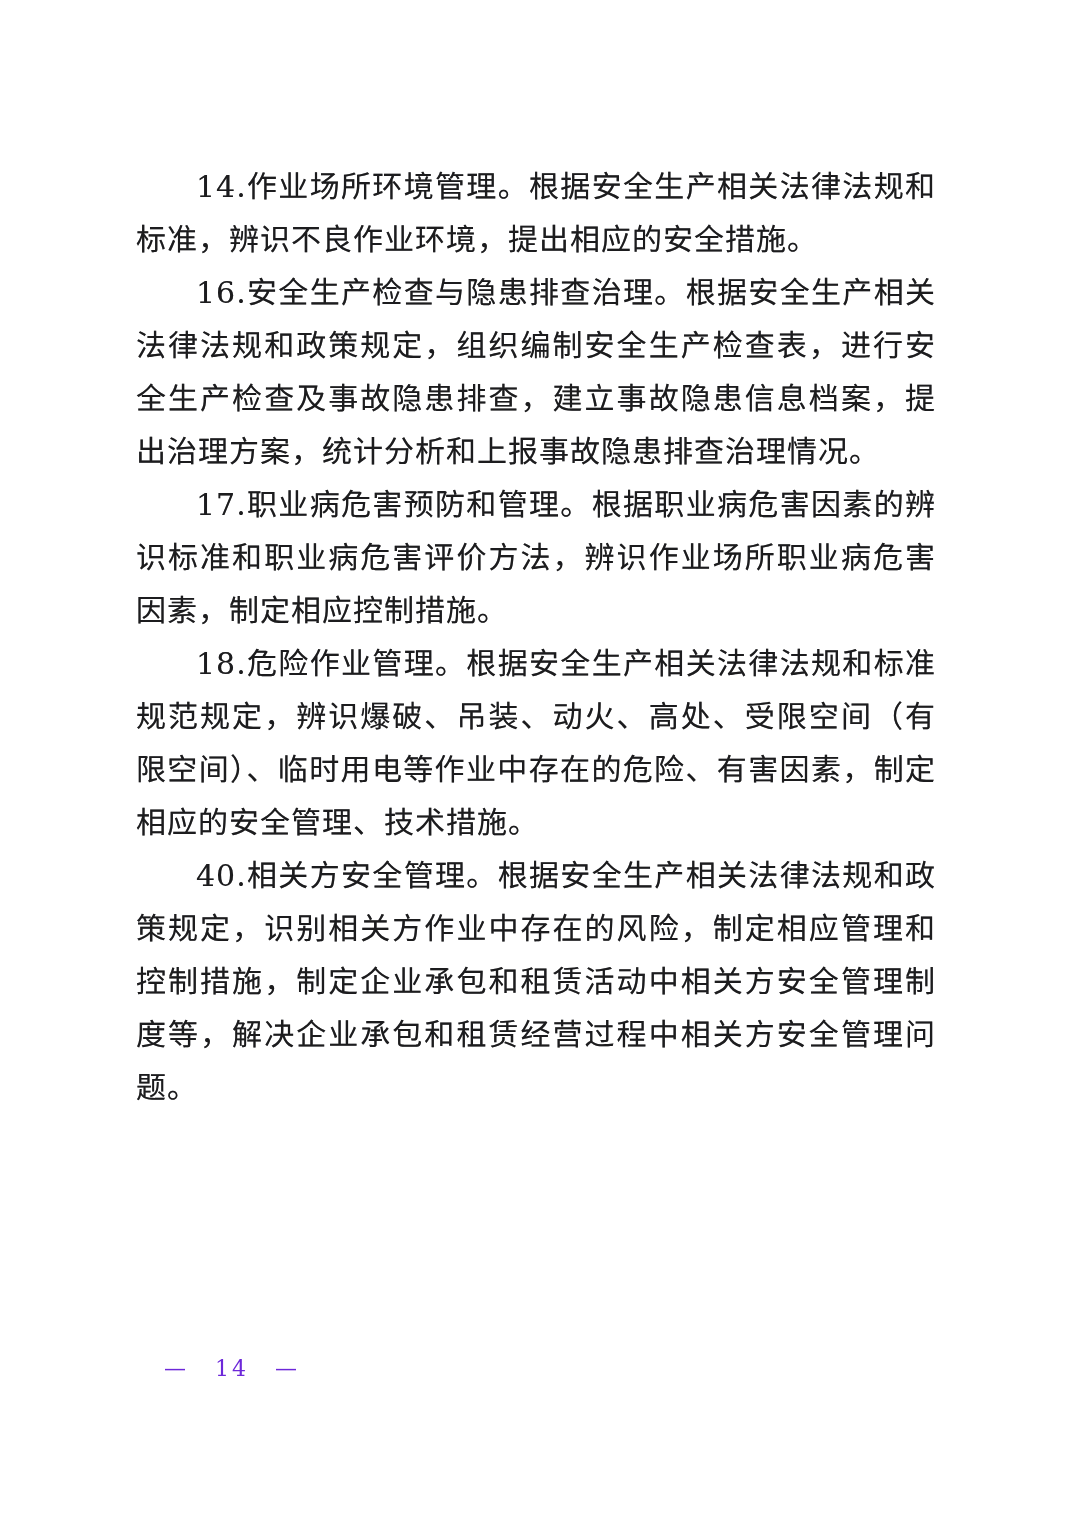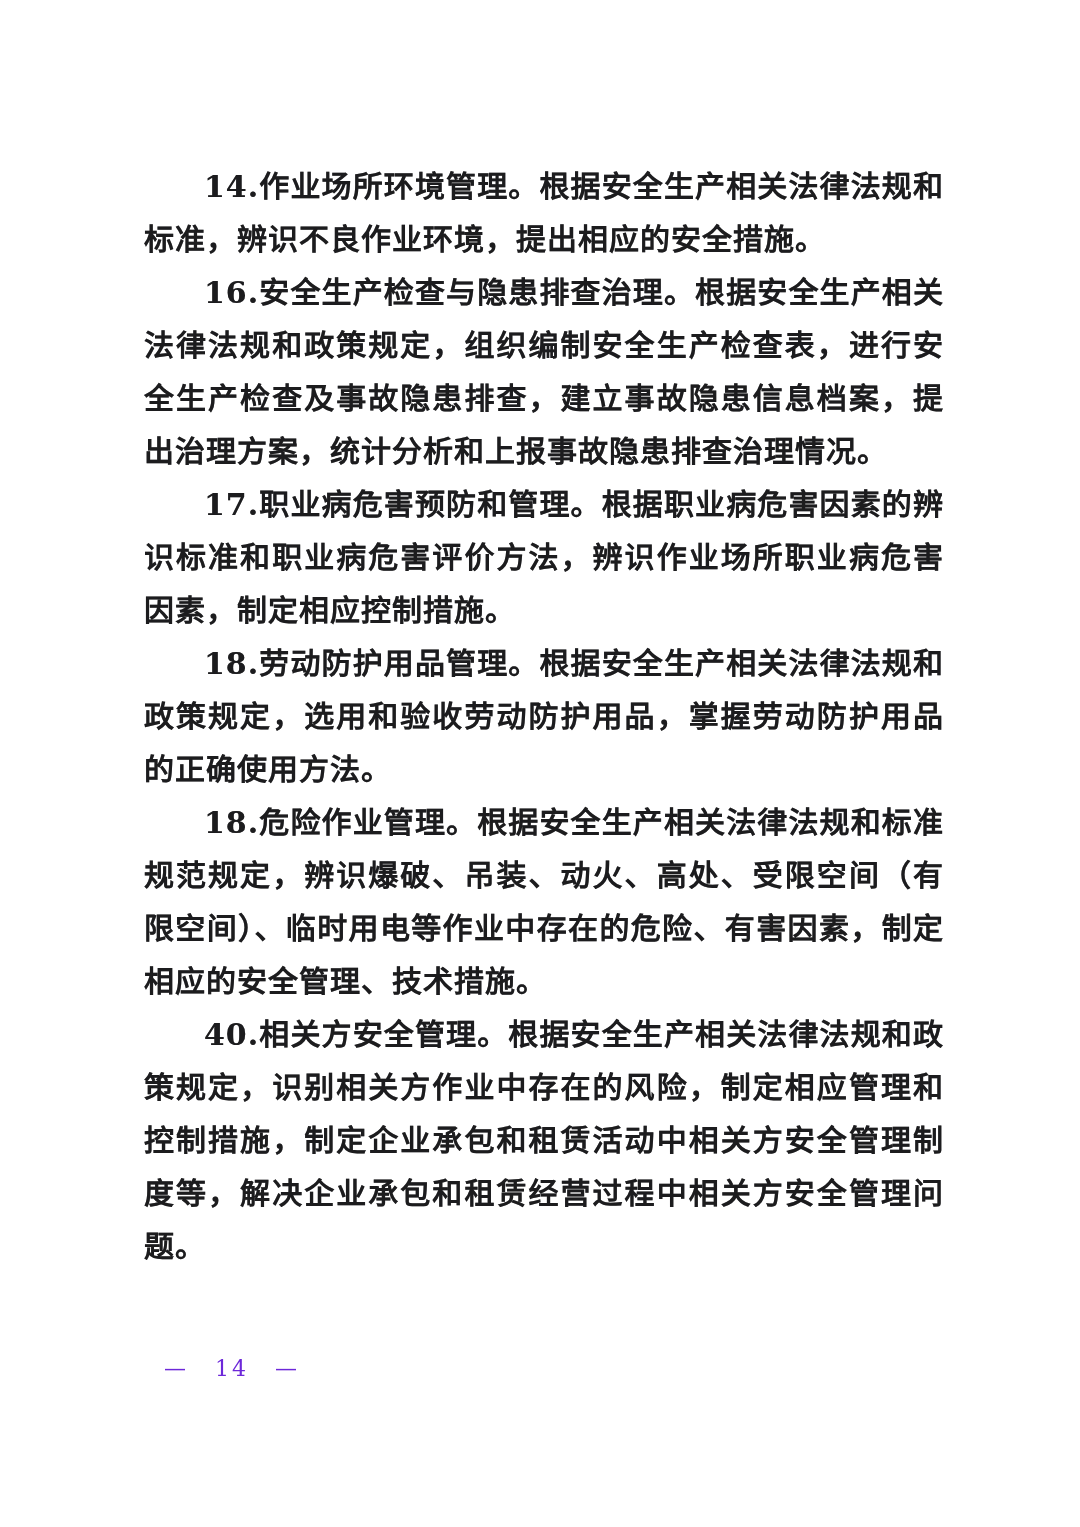--- a/index.html
+++ b/index.html
@@ -11,24 +11,23 @@
     position: relative;
     width: 1080px;
     height: 1527px;
     margin: 0 auto;
     background: #ffffff;
     overflow: hidden;
     font-family: "DejaVu Serif", "Liberation Serif", serif;
   }
   .body-text {
     position: absolute;
-    left: 144px;
+    left: 136px;
     top: 160px;
     width: 800px;
-    font-weight: bold;
   }
   .para {
     margin: 0;
     padding: 0;
     font-size: 30px;
     line-height: 53px;
     letter-spacing: 1px;
     text-align: justify;
     text-justify: inter-ideograph;
     text-indent: 2em;
@@ -48,20 +47,19 @@
 </style>
 </head>
 <body>
 
 <div class="page">
 
   <div class="body-text">
     <p class="para">14.作业场所环境管理。根据安全生产相关法律法规和标准，辨识不良作业环境，提出相应的安全措施。</p>
     <p class="para">16.安全生产检查与隐患排查治理。根据安全生产相关法律法规和政策规定，组织编制安全生产检查表，进行安全生产检查及事故隐患排查，建立事故隐患信息档案，提出治理方案，统计分析和上报事故隐患排查治理情况。</p>
     <p class="para">17.职业病危害预防和管理。根据职业病危害因素的辨识标准和职业病危害评价方法，辨识作业场所职业病危害因素，制定相应控制措施。</p>
-    <p class="para">18.劳动防护用品管理。根据安全生产相关法律法规和政策规定，选用和验收劳动防护用品，掌握劳动防护用品的正确使用方法。</p>
     <p class="para">18.危险作业管理。根据安全生产相关法律法规和标准规范规定，辨识爆破、吊装、动火、高处、受限空间（有限空间）、临时用电等作业中存在的危险、有害因素，制定相应的安全管理、技术措施。</p>
     <p class="para">40.相关方安全管理。根据安全生产相关法律法规和政策规定，识别相关方作业中存在的风险，制定相应管理和控制措施，制定企业承包和租赁活动中相关方安全管理制度等，解决企业承包和租赁经营过程中相关方安全管理问题。</p>
   </div>
 
   <div class="footer">— 14 —</div>
 
 </div>
 
 </body></html>

